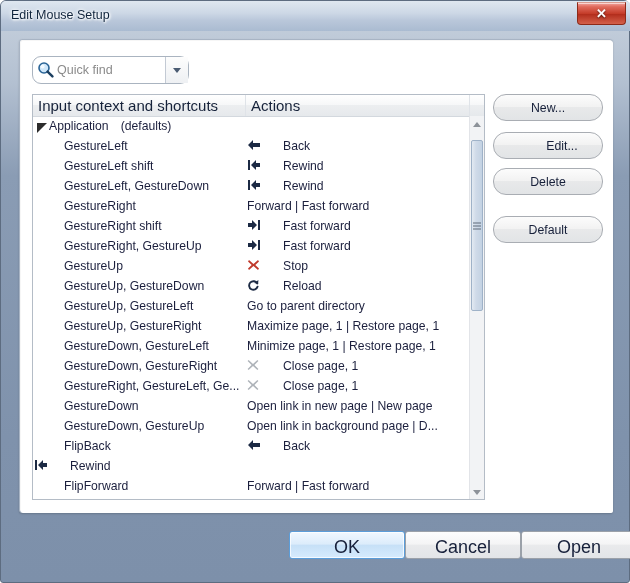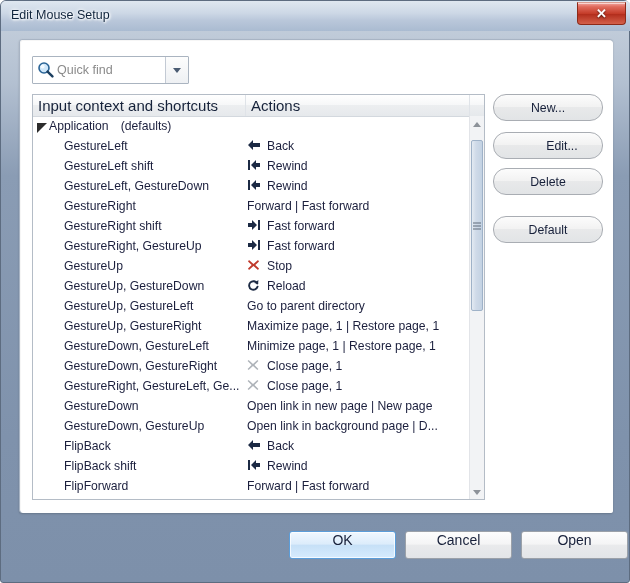--- a/index.html
+++ b/index.html
@@ -102,21 +102,21 @@
     position: absolute;
     left: 31px;
     top: 55px;
     width: 157px;
     height: 28px;
     background: #ffffff;
     border: 1px solid #aab4c0;
     box-sizing: border-box;
     display: flex;
     align-items: center;
-    border-radius: 1px;
+    border-radius: 9px;
   }
   .qf-icon {
     position: relative;
     width: 24px;
     height: 26px;
     flex: 0 0 24px;
   }
   .qf-icon svg { position: absolute; left: 4px; top: 4px; }
   .qf-text {
     font-size: 12.5px;
@@ -205,21 +205,21 @@
     display: flex;
     align-items: center;
   }
   .cell-act {
     flex: 1 1 auto;
     padding-left: 1px;
     box-sizing: border-box;
     overflow: hidden;
     display: flex;
     align-items: center;
-    gap: 4px;
+    gap: 20px;
   }
   .row.group .cell-ctx { padding-left: 3px; }
   .row.child .cell-ctx { padding-left: 31px; }
   .expander {
     width: 11px;
     height: 11px;
     flex: 0 0 11px;
     position: relative;
     margin-right: 2px;
     cursor: pointer;
@@ -329,30 +329,30 @@
   }
   .btn-new { top: 93px; }
   .btn-edit { top: 131px; padding-left: 28px; }
   .btn-delete { top: 167px; }
   .btn-default { top: 215px; }
 
   
   .bottom-btn {
     position: absolute;
     top: 530px;
-    width: 107px;
+    width: 116px;
     height: 28px;
     background: linear-gradient(180deg, #fdfdfd 0%, #f4f4f5 47%, #e9eaec 50%, #e3e5e8 100%);
     border: 1px solid #9ba1a9;
     border-radius: 3px;
     box-sizing: border-box;
-    font-size: 14px;
+    font-size: 18px;
     color: #17203a;
     display: flex;
-    align-items: flex-start;
+    align-items: flex-end;
     justify-content: center;
     cursor: pointer;
   }
   .btn-ok {
     left: 288px;
     background: linear-gradient(180deg, #f0f8ff 0%, #dcecfb 47%, #c6e0f7 50%, #d6ebfd 100%);
     border: 1px solid #5b9dd9;
     box-shadow: inset 0 0 0 1px rgba(255,255,255,0.75);
   }
   .btn-cancel { left: 404px; }
@@ -588,23 +588,20 @@
           <div class="cell-act">
             <span class="ico">
               <svg width="14" height="12" viewBox="0 0 14 12">
                 <path d="M6 1 L1 6 L6 11 L6 8 L13 8 L13 4 L6 4 Z" fill="#1c2a44"></path>
               </svg>
             </span>
             <span class="act-txt">Back</span>
           </div>
         </div>
         <div class="row child">
-          <div class="cell-ctx">
-            <span>FlipBack shift</span>
-          </div>
           <div class="cell-act">
             <span class="ico">
               <svg width="14" height="12" viewBox="0 0 14 12">
                 <rect x="1" y="1" width="2" height="10" fill="#1c2a44"></rect>
                 <path d="M9 1 L4 6 L9 11 L9 8 L13 8 L13 4 L9 4 Z" fill="#1c2a44"></path>
               </svg>
             </span>
             <span class="act-txt">Rewind</span>
           </div>
         </div>

